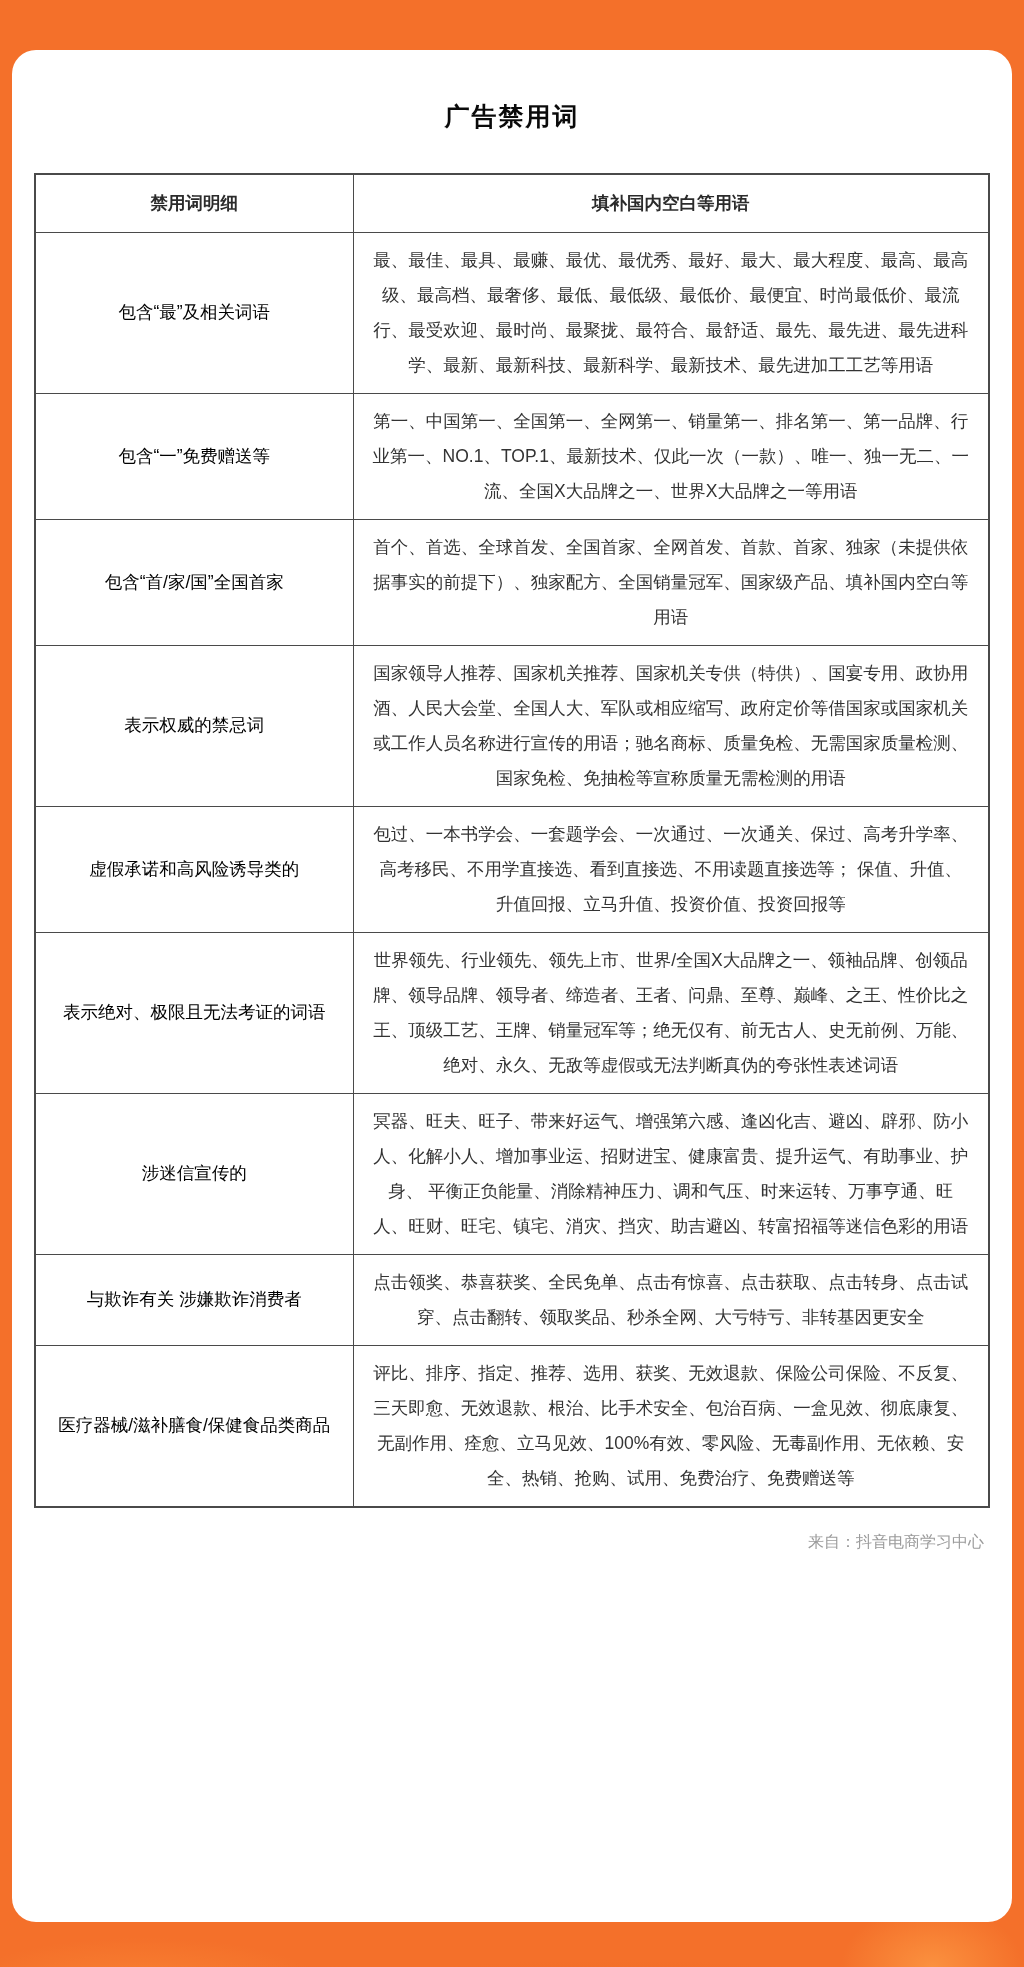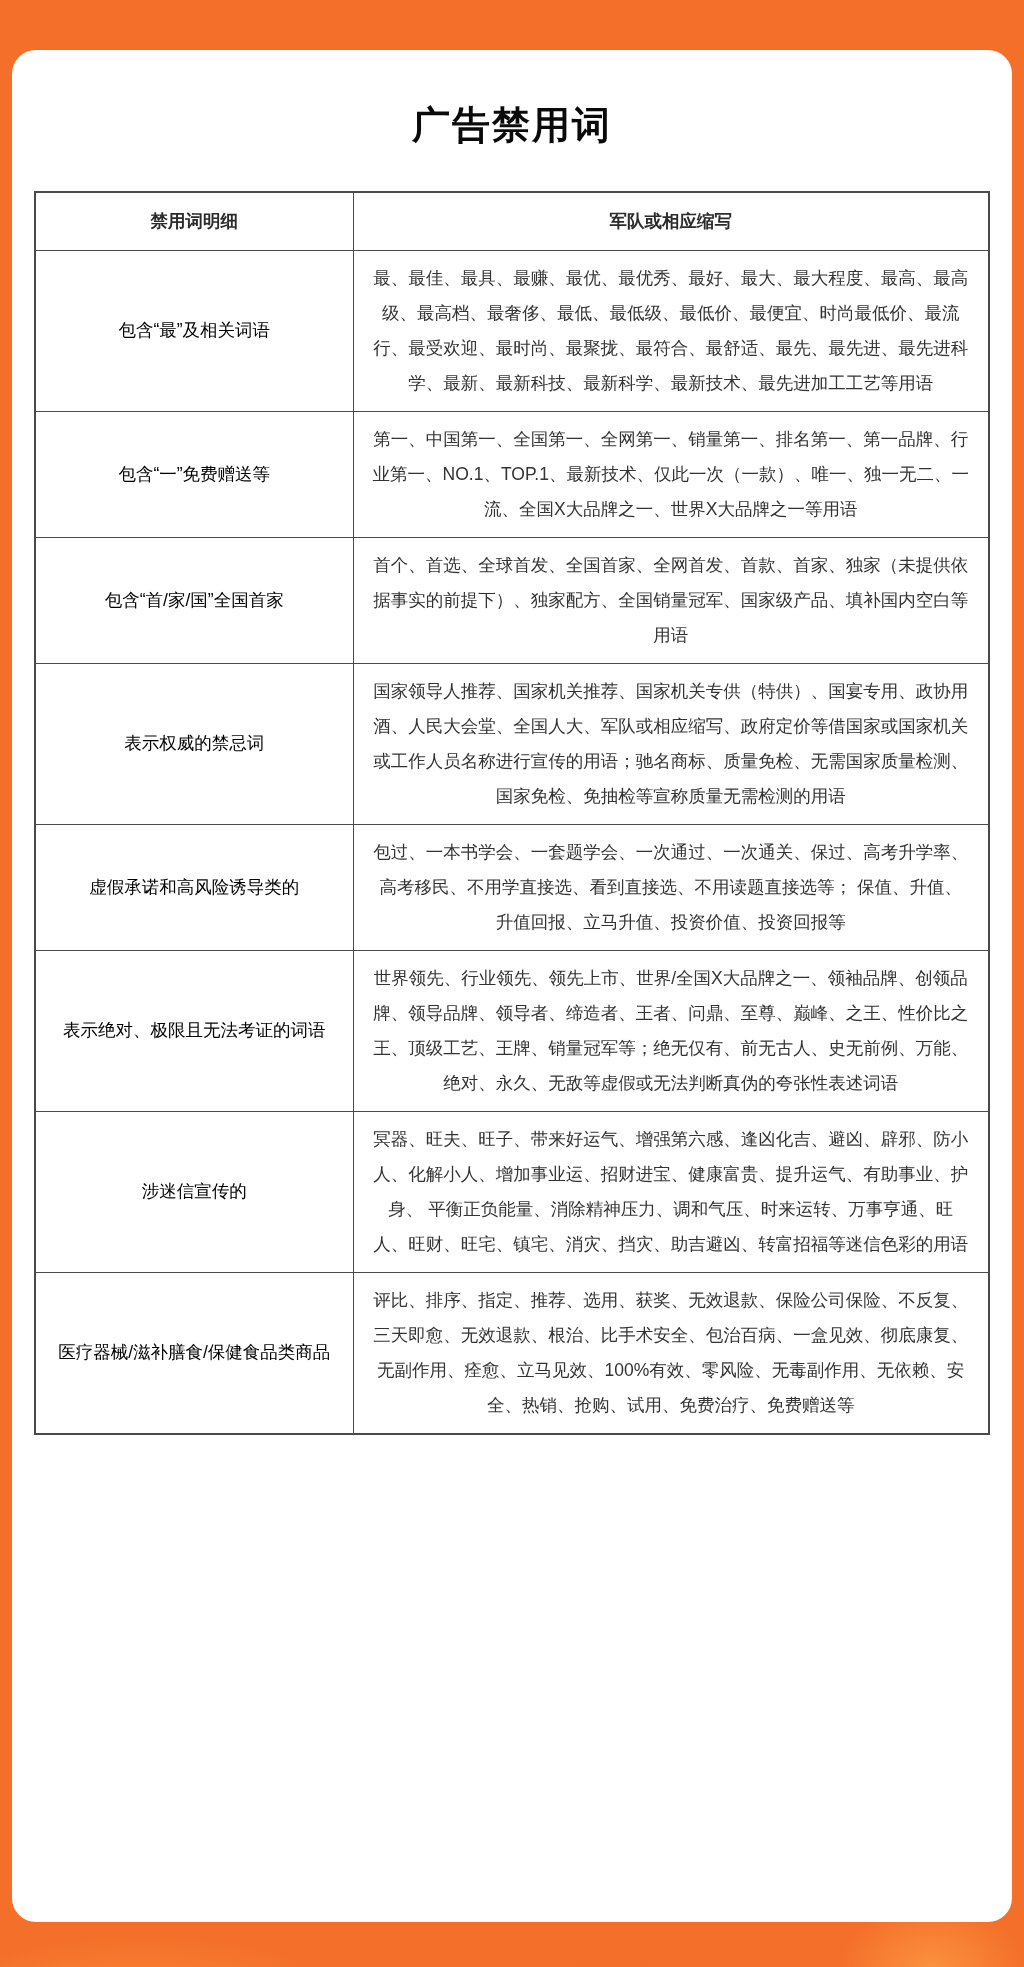--- a/index.html
+++ b/index.html
@@ -30,21 +30,21 @@
     top: 50px;
     width: 1000px;
     height: 1872px;
     background: #ffffff;
     border-radius: 24px;
     box-sizing: border-box;
   }
   .title {
     margin: 50px 0 0 0;
     text-align: center;
-    font-size: 38px;
+    font-size: 25px;
     font-weight: bold;
     color: #0a0a0a;
     letter-spacing: 2px;
   }
   .ban-table {
     width: 956px;
     margin: 40px auto 0 auto;
     border-collapse: collapse;
     table-layout: fixed;
     border: 2px solid #4a4a4a;
@@ -93,21 +93,21 @@
   <div class="card">
     <h1 class="title">广告禁用词</h1>
     <table class="ban-table">
       <colgroup>
         <col class="col-category">
         <col class="col-terms">
       </colgroup>
       <thead>
         <tr>
           <th>禁用词明细</th>
-          <th>军队或相应缩写</th>
+          <th>填补国内空白等用语</th>
         </tr>
       </thead>
       <tbody id="table-body">
           <tr>
             <td class="cat">包含“最”及相关词语</td>
             <td class="terms">最、最佳、最具、最赚、最优、最优秀、最好、最大、最大程度、最高、最高级、最高档、最奢侈、最低、最低级、最低价、最便宜、时尚最低价、最流行、最受欢迎、最时尚、最聚拢、最符合、最舒适、最先、最先进、最先进科学、最新、最新科技、最新科学、最新技术、最先进加工工艺等用语</td>
           </tr>
           <tr>
             <td class="cat">包含“一”免费赠送等</td>
             <td class="terms">第一、中国第一、全国第一、全网第一、销量第一、排名第一、第一品牌、行业第一、NO.1、TOP.1、最新技术、仅此一次（一款）、唯一、独一无二、一流、全国X大品牌之一、世界X大品牌之一等用语</td>
@@ -126,19 +126,24 @@
           </tr>
           <tr>
             <td class="cat">表示绝对、极限且无法考证的词语</td>
             <td class="terms">世界领先、行业领先、领先上市、世界/全国X大品牌之一、领袖品牌、创领品牌、领导品牌、领导者、缔造者、王者、问鼎、至尊、巅峰、之王、性价比之王、顶级工艺、王牌、销量冠军等；绝无仅有、前无古人、史无前例、万能、绝对、永久、无敌等虚假或无法判断真伪的夸张性表述词语</td>
           </tr>
           <tr>
             <td class="cat">涉迷信宣传的</td>
             <td class="terms">冥器、旺夫、旺子、带来好运气、增强第六感、逢凶化吉、避凶、辟邪、防小人、化解小人、增加事业运、招财进宝、健康富贵、提升运气、有助事业、护身、 平衡正负能量、消除精神压力、调和气压、时来运转、万事亨通、旺人、旺财、旺宅、镇宅、消灾、挡灾、助吉避凶、转富招福等迷信色彩的用语</td>
           </tr>
           <tr>
+            <td class="cat">与欺诈有关 涉嫌欺诈消费者</td>
+            <td class="terms">点击领奖、恭喜获奖、全民免单、点击有惊喜、点击获取、点击转身、点击试穿、点击翻转、领取奖品、秒杀全网、大亏特亏、非转基因更安全</td>
+          </tr>
+          <tr>
             <td class="cat">医疗器械/滋补膳食/保健食品类商品</td>
             <td class="terms">评比、排序、指定、推荐、选用、获奖、无效退款、保险公司保险、不反复、三天即愈、无效退款、根治、比手术安全、包治百病、一盒见效、彻底康复、无副作用、痊愈、立马见效、100%有效、零风险、无毒副作用、无依赖、安全、热销、抢购、试用、免费治疗、免费赠送等</td>
           </tr>
         </tbody>
     </table>
+    <div class="source">来自：抖音电商学习中心</div>
   </div>
 </div>
 
 </body></html>

